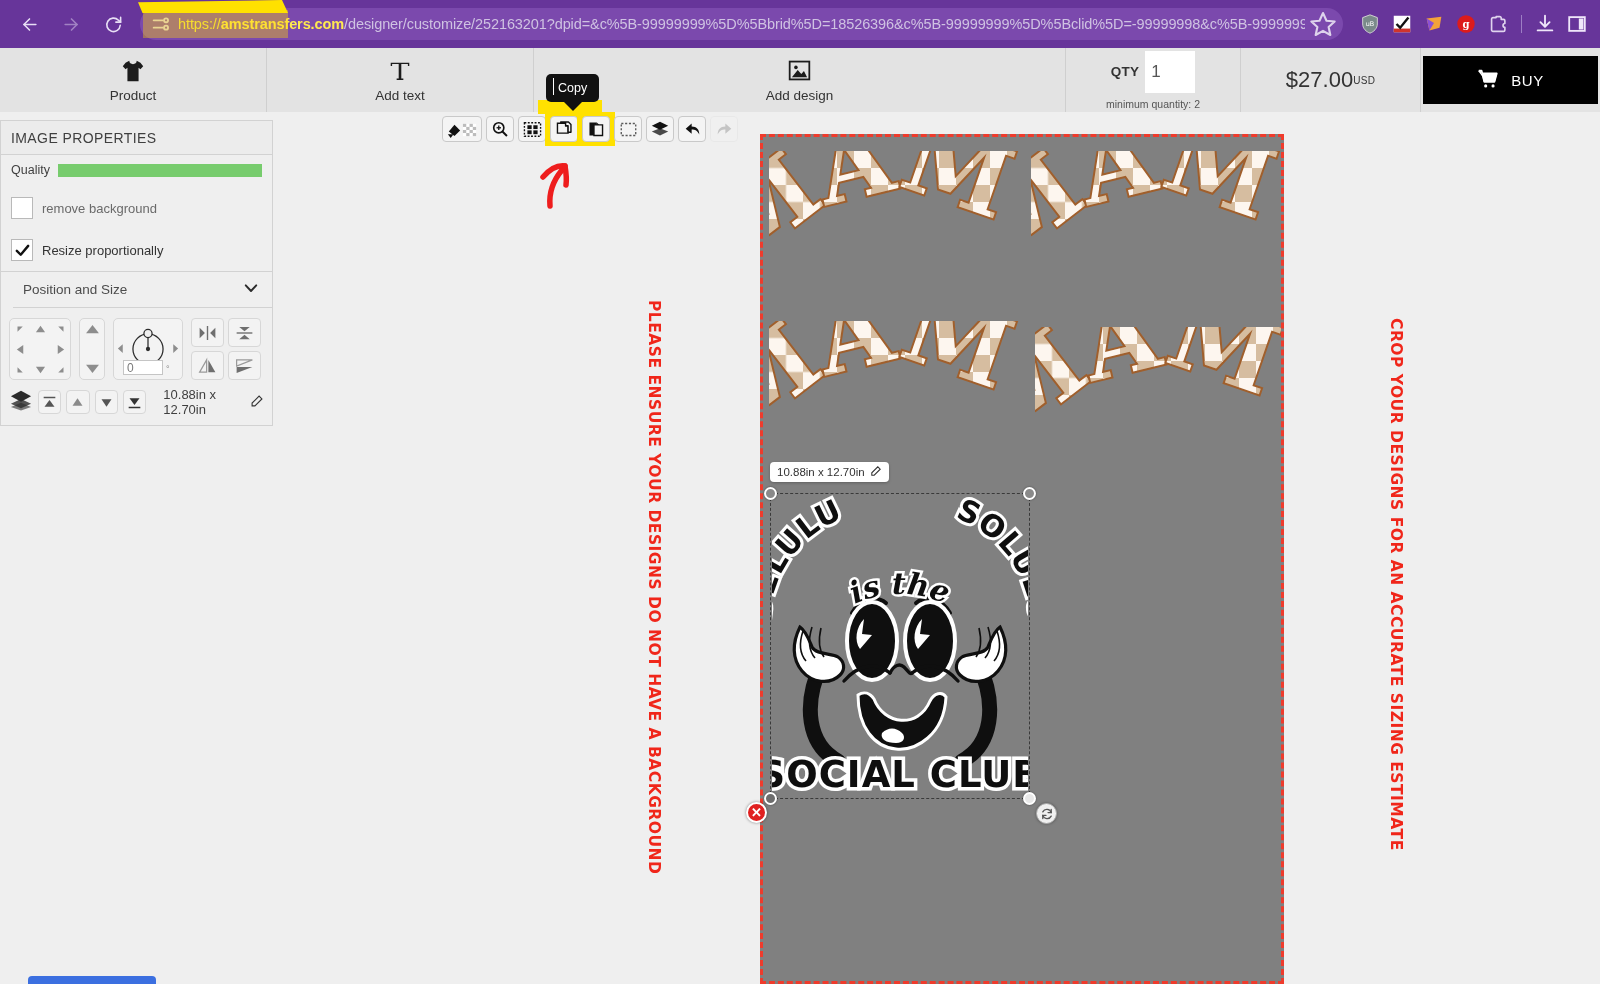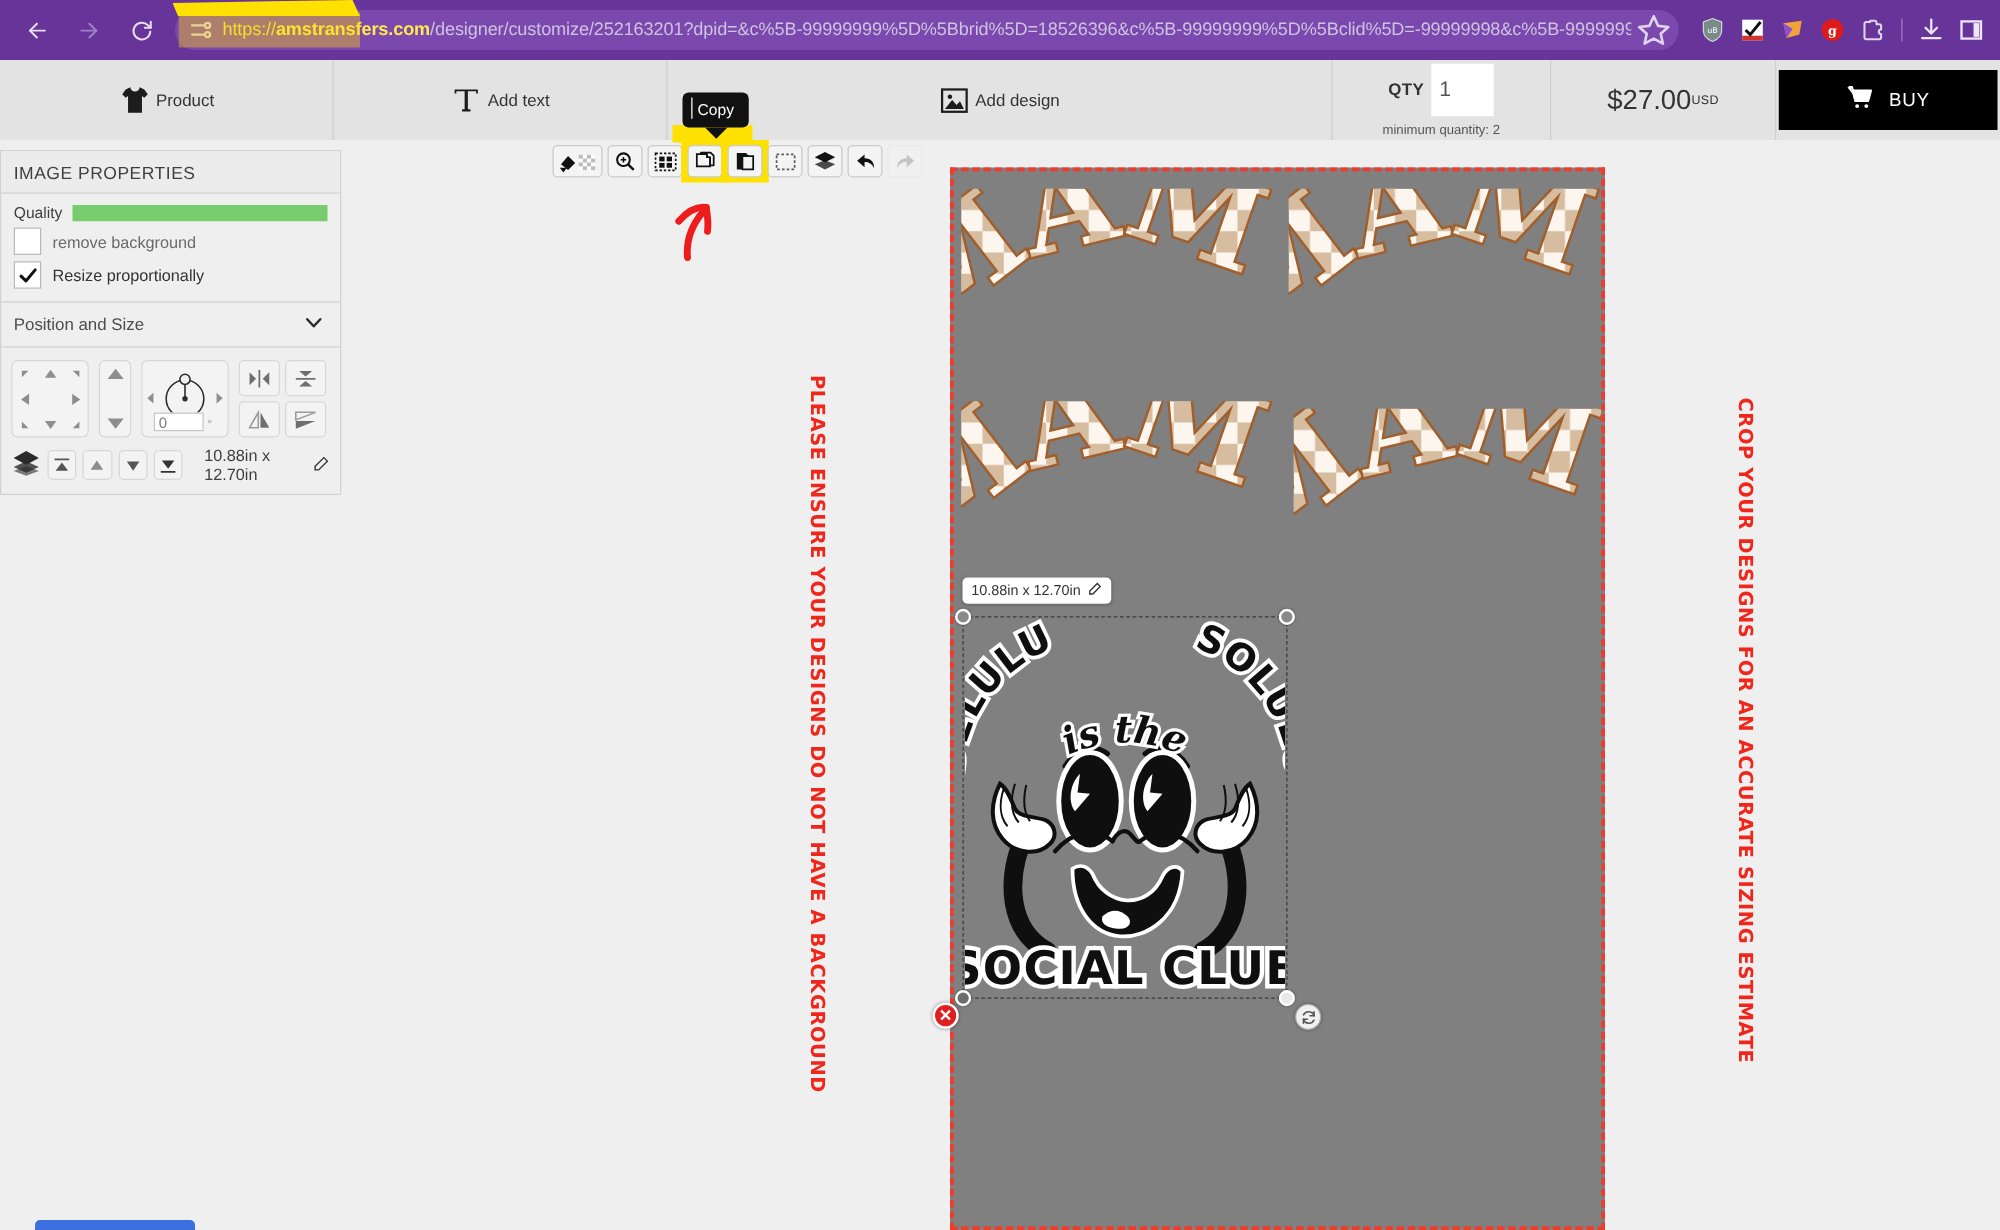--- a/index.html
+++ b/index.html
@@ -82,21 +82,21 @@
 
   
   .app-bar {
     position: absolute; top: 48px; left: 0;
     width: 1600px; height: 64px;
     background: #e3e3e3;
     display: flex;
     z-index: 10;
   }
   .app-tab {
-    display: flex; flex-direction: row;
+    display: flex; flex-direction: column;
     align-items: center; justify-content: center;
     border-right: 1px solid #cfcfcf;
     gap: 4px; position: relative;
   }
   .app-tab .glyph { height: 26px; display: flex; align-items: center; justify-content: center; }
   .app-tab .lbl { font-size: 13.5px; color: #333; }
   #tab-product { width: 267px; }
   #tab-addtext { width: 267px; }
   #tab-adddesign { width: 532px; }
   .qty-cell {
@@ -163,35 +163,35 @@
     padding-left: 10px;
     font-size: 14px; color: #3f3f3f;
     letter-spacing: .4px;
     border-bottom: 1px solid #d2d2d2;
     background: #ececec;
   }
   .panel-sec { padding: 8px 10px 10px 10px; border-bottom: 1px solid #d2d2d2; }
   .quality-row { display: flex; align-items: center; gap: 8px; }
   .quality-lbl { font-size: 12.5px; color: #3f3f3f; }
   .quality-bar { flex: 1; height: 13px; background: #77cc6d; }
-  .cb-row { display: flex; align-items: center; gap: 9px; margin-top: 5px; }
+  .cb-row { display: flex; align-items: center; gap: 9px; margin-top: 20px; }
   .cb-box {
     width: 22px; height: 22px; background: #fff;
     border: 1px solid #b9b9b9;
     display: flex; align-items: center; justify-content: center;
     flex: none;
   }
   .cb-row .cb-lbl { font-size: 13px; color: #6a6a6a; }
   .cb-row.checked .cb-lbl { color: #333; }
 
   .collapse-row {
     height: 36px; display: flex; align-items: center; justify-content: space-between;
     padding: 0 12px 0 10px;
     border-bottom: 1px solid #d2d2d2;
-    font-size: 13.5px; color: #4c4c4c;
+    font-size: 13.5px; color: #4c4c4c; margin-left: 12px;
   }
 
   .ctrl-area { padding: 10px 8px 8px 8px; }
   .ctrl-row { display: flex; align-items: flex-start; gap: 8px; }
   .pad-box {
     width: 62px; height: 62px; border: 1px solid #d7d7d7; border-radius: 5px;
     background: #f3f3f3;
     display: grid; grid-template-columns: 1fr 1fr 1fr; grid-template-rows: 1fr 1fr 1fr;
     place-items: center;
   }

